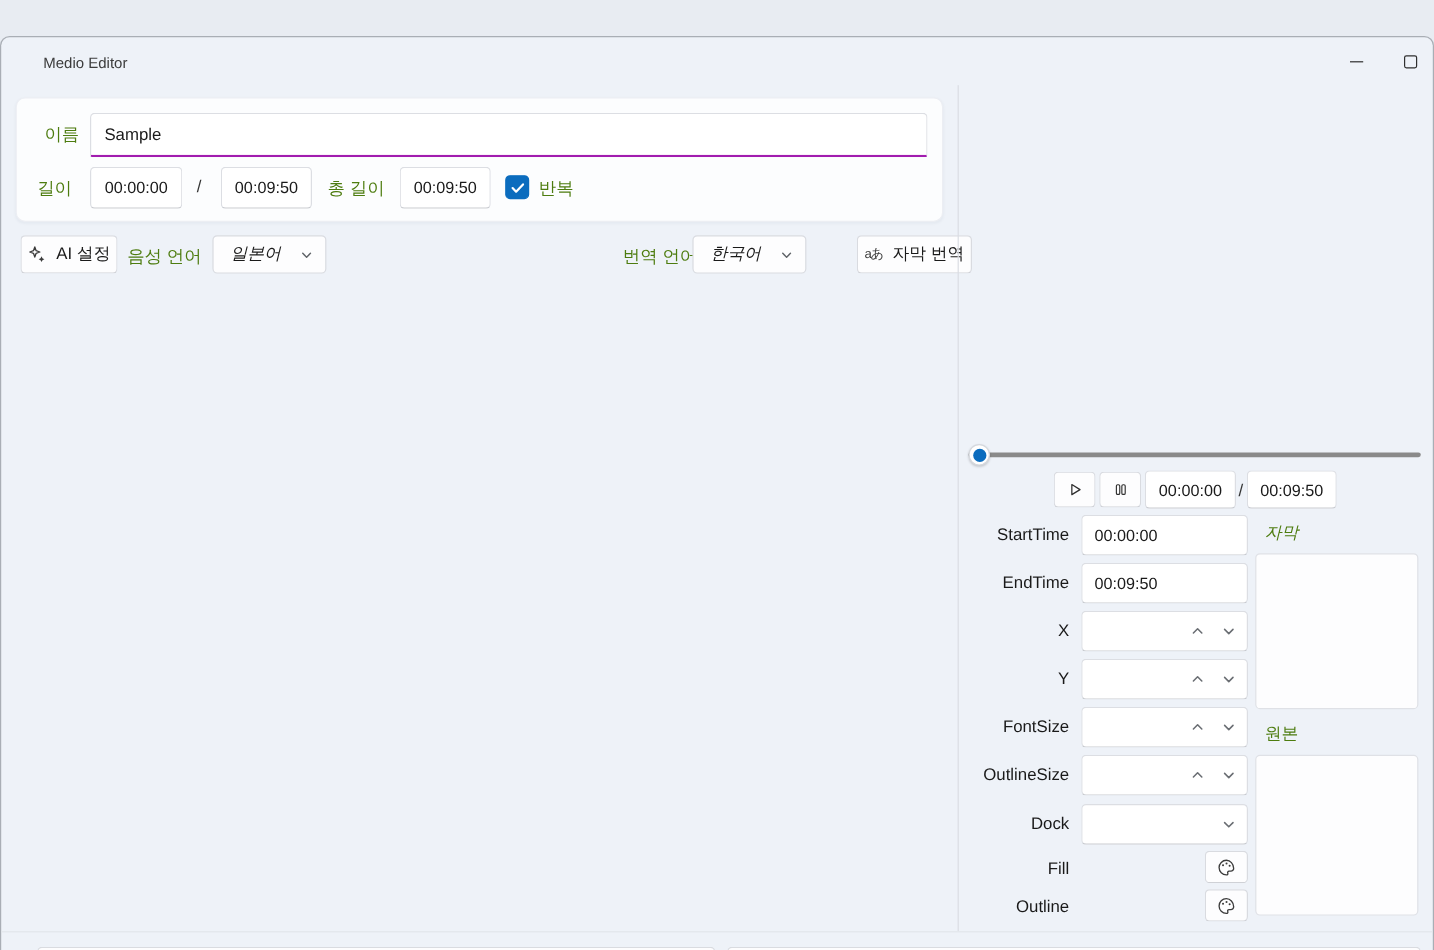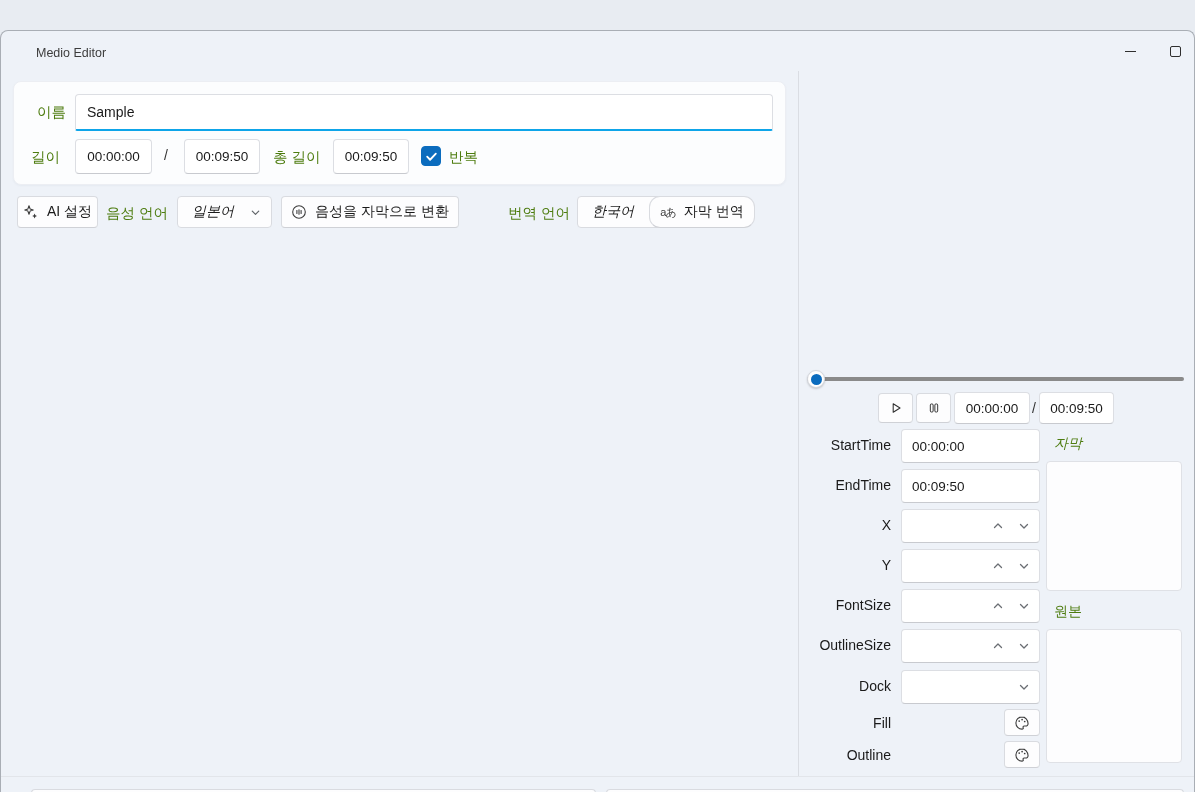--- a/index.html
+++ b/index.html
@@ -15,21 +15,21 @@
   .min-glyph{width:11px;height:0;border-top:1.4px solid #2f2f2f;}
   .max-glyph{width:9px;height:9px;border:1.4px solid #2f2f2f;border-radius:2px;}
   
   .card{position:absolute;left:12px;top:50px;width:771px;height:102px;background:#fcfdfe;
     border:1px solid #eceef3;border-radius:8px;box-shadow:0 1px 2px rgba(80,90,110,.05);}
   .lbl{position:absolute;font-size:14.5px;color:#4d7c0f;white-space:nowrap;}
   .tb{position:absolute;box-sizing:border-box;background:#ffffff;border:1px solid #dcdee3;
     border-bottom:1px solid #c8cacf;border-radius:4px;font-family:"Liberation Sans",sans-serif;
     font-size:13.5px;color:#1a1a1a;outline:none;}
   .name-input{left:74px;top:63px;width:698px;height:37px;padding:0 11px;font-size:14px;
-    border-bottom:2px solid #0ea5e9;border-radius:4px 4px 2px 2px;}
+    border-bottom:2px solid #a21caf;border-radius:4px 4px 2px 2px;}
   .time-box{height:35px;text-align:center;}
   .slash{position:absolute;font-size:14px;color:#333;}
   .checkbox{position:absolute;left:420px;top:115px;width:20px;height:20px;background:#0b6cbe;
     border:1px solid #0b6cbe;border-radius:4px;display:flex;align-items:center;justify-content:center;box-sizing:border-box;}
   
   .btn{position:absolute;box-sizing:border-box;background:#fdfdfe;border:1px solid #d9dbe0;
     border-bottom-color:#cfd1d6;border-radius:4px;display:flex;align-items:center;justify-content:center;
     gap:8px;font-size:14px;color:#1a1a1a;cursor:default;}
   .combo{position:absolute;box-sizing:border-box;background:#fdfdfe;border:1px solid #d9dbe0;
     border-radius:4px;display:flex;align-items:center;font-size:14px;color:#1a1a1a;padding:0 10px 0 14px;}
@@ -95,41 +95,30 @@
   </div>
   <div class="lbl" style="left:105px;top:173px;">음성 언어</div>
   <div class="combo toolbar-el" style="left:176px;width:95px;">
     <span class="cv">일본어</span>
     <span class="icon">
       <svg width="11" height="11" viewBox="0 0 12 12">
           <path d="M2.5 4.5 L6 8 L9.5 4.5" fill="none" stroke="#5f6368" stroke-width="1.3" stroke-linecap="round" stroke-linejoin="round"></path>
         </svg>
     </span>
   </div>
-  <div class="btn toolbar-el" style="left:280px;width:178px;">
-    <span class="icon">
-      <svg width="16" height="16" viewBox="0 0 16 16">
-        <circle cx="8" cy="8" r="6.3" fill="none" stroke="#3c3c3c" stroke-width="1.1"></circle>
-        <line x1="5.9" y1="6.6" x2="5.9" y2="9.4" stroke="#3c3c3c" stroke-width="1.1" stroke-linecap="round"></line>
-        <line x1="8" y1="5.8" x2="8" y2="10.2" stroke="#3c3c3c" stroke-width="1.1" stroke-linecap="round"></line>
-        <line x1="10.1" y1="6.6" x2="10.1" y2="9.4" stroke="#3c3c3c" stroke-width="1.1" stroke-linecap="round"></line>
-      </svg>
-    </span>
-    <span>음성을 자막으로 변환</span>
-  </div>
-  <div class="lbl" style="left:507px;top:173px;">번역 언어</div>
+  <div class="lbl" style="left:518px;top:173px;">번역 언어</div>
   <div class="combo toolbar-el" style="left:576px;width:95px;">
     <span class="cv">한국어</span>
     <span class="icon">
       <svg width="11" height="11" viewBox="0 0 12 12">
           <path d="M2.5 4.5 L6 8 L9.5 4.5" fill="none" stroke="#5f6368" stroke-width="1.3" stroke-linecap="round" stroke-linejoin="round"></path>
         </svg>
     </span>
   </div>
-  <div class="btn toolbar-el" style="left:648px;width:106px;border-radius:11px;">
+  <div class="btn toolbar-el" style="left:713px;width:96px;">
     <span class="icon translate-glyph">aあ</span>
     <span>자막 번역</span>
   </div>
 
   <div class="vdivider"></div>
 
   <div class="slider-track"></div>
   <div class="slider-thumb">
     <div class="slider-thumb-inner"></div>
   </div>

